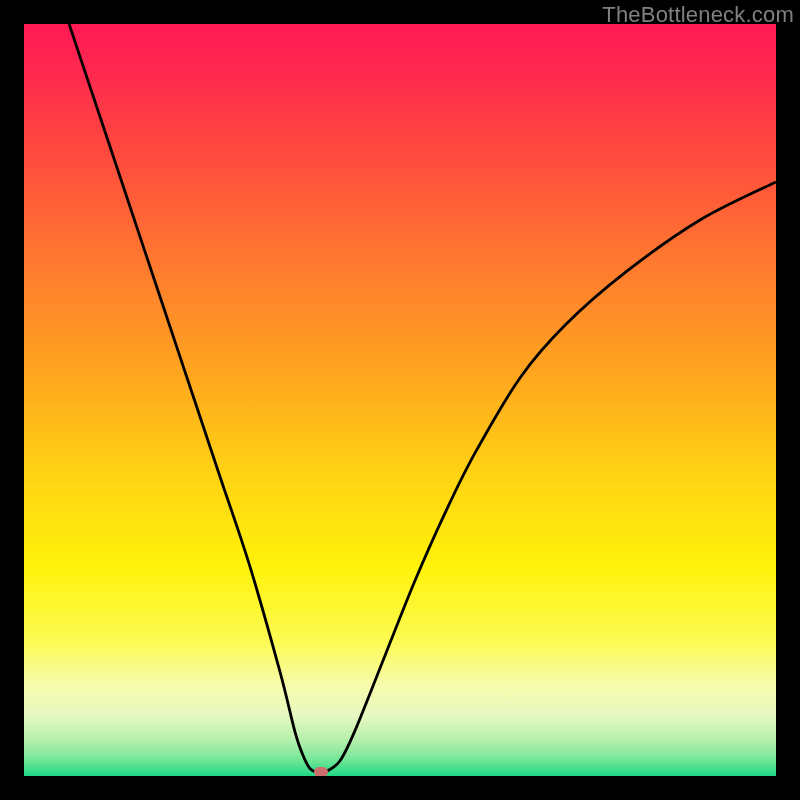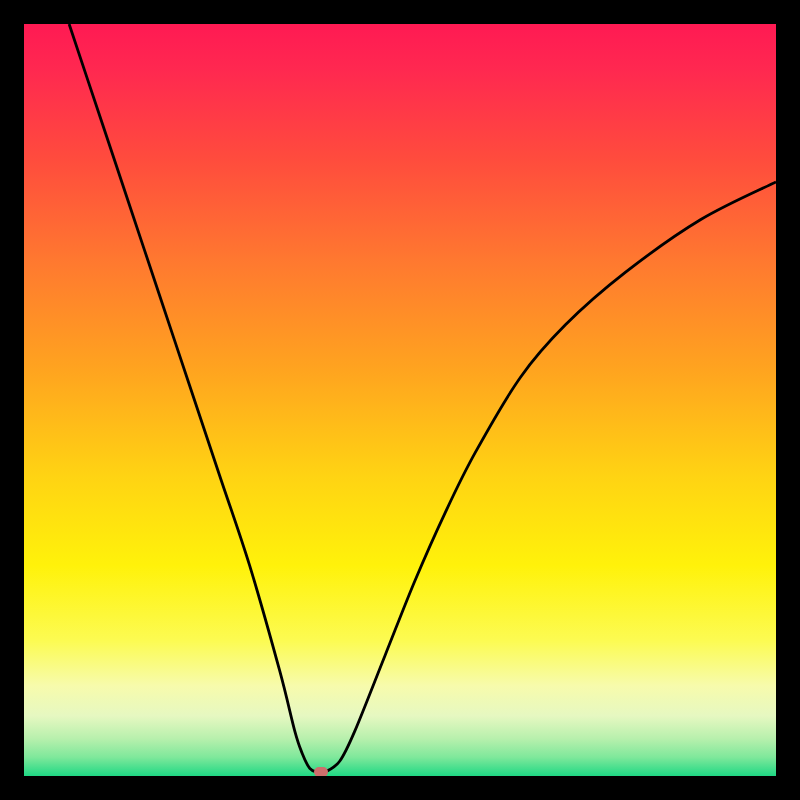--- a/index.html
+++ b/index.html
@@ -58,14 +58,15 @@
   <div class="plot-area" style="background: linear-gradient(rgb(255, 26, 83) 0%, rgb(255, 40, 80) 6%, rgb(255, 76, 61) 18%, rgb(255, 122, 47) 32%, rgb(255, 164, 31) 46%, rgb(255, 211, 19) 60%, rgb(255, 242, 10) 72%, rgb(252, 251, 82) 82%, rgb(247, 251, 172) 88%, rgb(230, 248, 193) 92%, rgb(184, 240, 173) 95%, rgb(127, 232, 155) 97.5%, rgb(31, 216, 132) 100%);">
 
     <svg class="curve" viewBox="0 0 752 752" preserveAspectRatio="none">
       <path id="curve-path" fill="none" stroke="#000000" stroke-width="2.8" d="M 45.12,0 C 50.13333333333333,15.040000000000001 65.17333333333333,60.16000000000001 75.2,90.24000000000001 C 85.22666666666667,120.32000000000001 95.25333333333336,150.40000000000003 105.28000000000002,180.48000000000002 C 115.30666666666667,210.56 125.33333333333331,240.64 135.35999999999999,270.71999999999997 C 145.38666666666666,300.79999999999995 155.41333333333333,330.88 165.44,360.96 C 175.46666666666667,391.03999999999996 185.49333333333334,421.12 195.52,451.2 C 205.54666666666668,481.28 215.57333333333332,508.85333333333324 225.6,541.4399999999999 C 235.62666666666667,574.0266666666666 248.16000000000003,619.1466666666666 255.68,646.72 C 263.2,674.2933333333334 266.96,693.0933333333334 270.71999999999997,706.88 C 274.47999999999996,720.6666666666666 275.73333333333335,723.1733333333334 278.24,729.44 C 280.74666666666667,735.7066666666667 283.25333333333333,741.3466666666667 285.76,744.48 C 288.26666666666665,747.6133333333333 290.77333333333337,747.6133333333333 293.28000000000003,748.24 C 295.7866666666667,748.8666666666667 297.04,750.12 300.8,748.24 C 304.56,746.36 310.82666666666665,743.8533333333334 315.84,736.96 C 320.8533333333333,730.0666666666667 323.36,724.4266666666667 330.88,706.88 C 338.4,689.3333333333333 350.9333333333333,656.7466666666667 360.96,631.68 C 370.9866666666667,606.6133333333332 381.0133333333333,580.2933333333333 391.04,556.48 C 401.0666666666667,532.6666666666667 411.0933333333334,510.1066666666667 421.12000000000006,488.8 C 431.1466666666667,467.49333333333334 438.66666666666663,451.2 451.2,428.64 C 463.73333333333335,406.08 481.2800000000001,374.74666666666667 496.32000000000005,353.44 C 511.36,332.1333333333333 523.8933333333333,318.3466666666667 541.4399999999999,300.8 C 558.9866666666666,283.25333333333333 579.04,265.70666666666665 601.6,248.15999999999997 C 624.1600000000001,230.6133333333333 651.7333333333333,210.55999999999997 676.8000000000001,195.51999999999998 C 701.8666666666668,180.48 739.4666666666667,164.18666666666664 752,157.91999999999996"></path>
     </svg>
 
     <div class="marker" id="min-marker" style="left: 297.04px; top: 748.24px; background: rgb(205, 110, 108);"></div>
 
   </div>
 
+  <div class="watermark">TheBottleneck.com</div>
 
 </div>
 
 </body></html>

